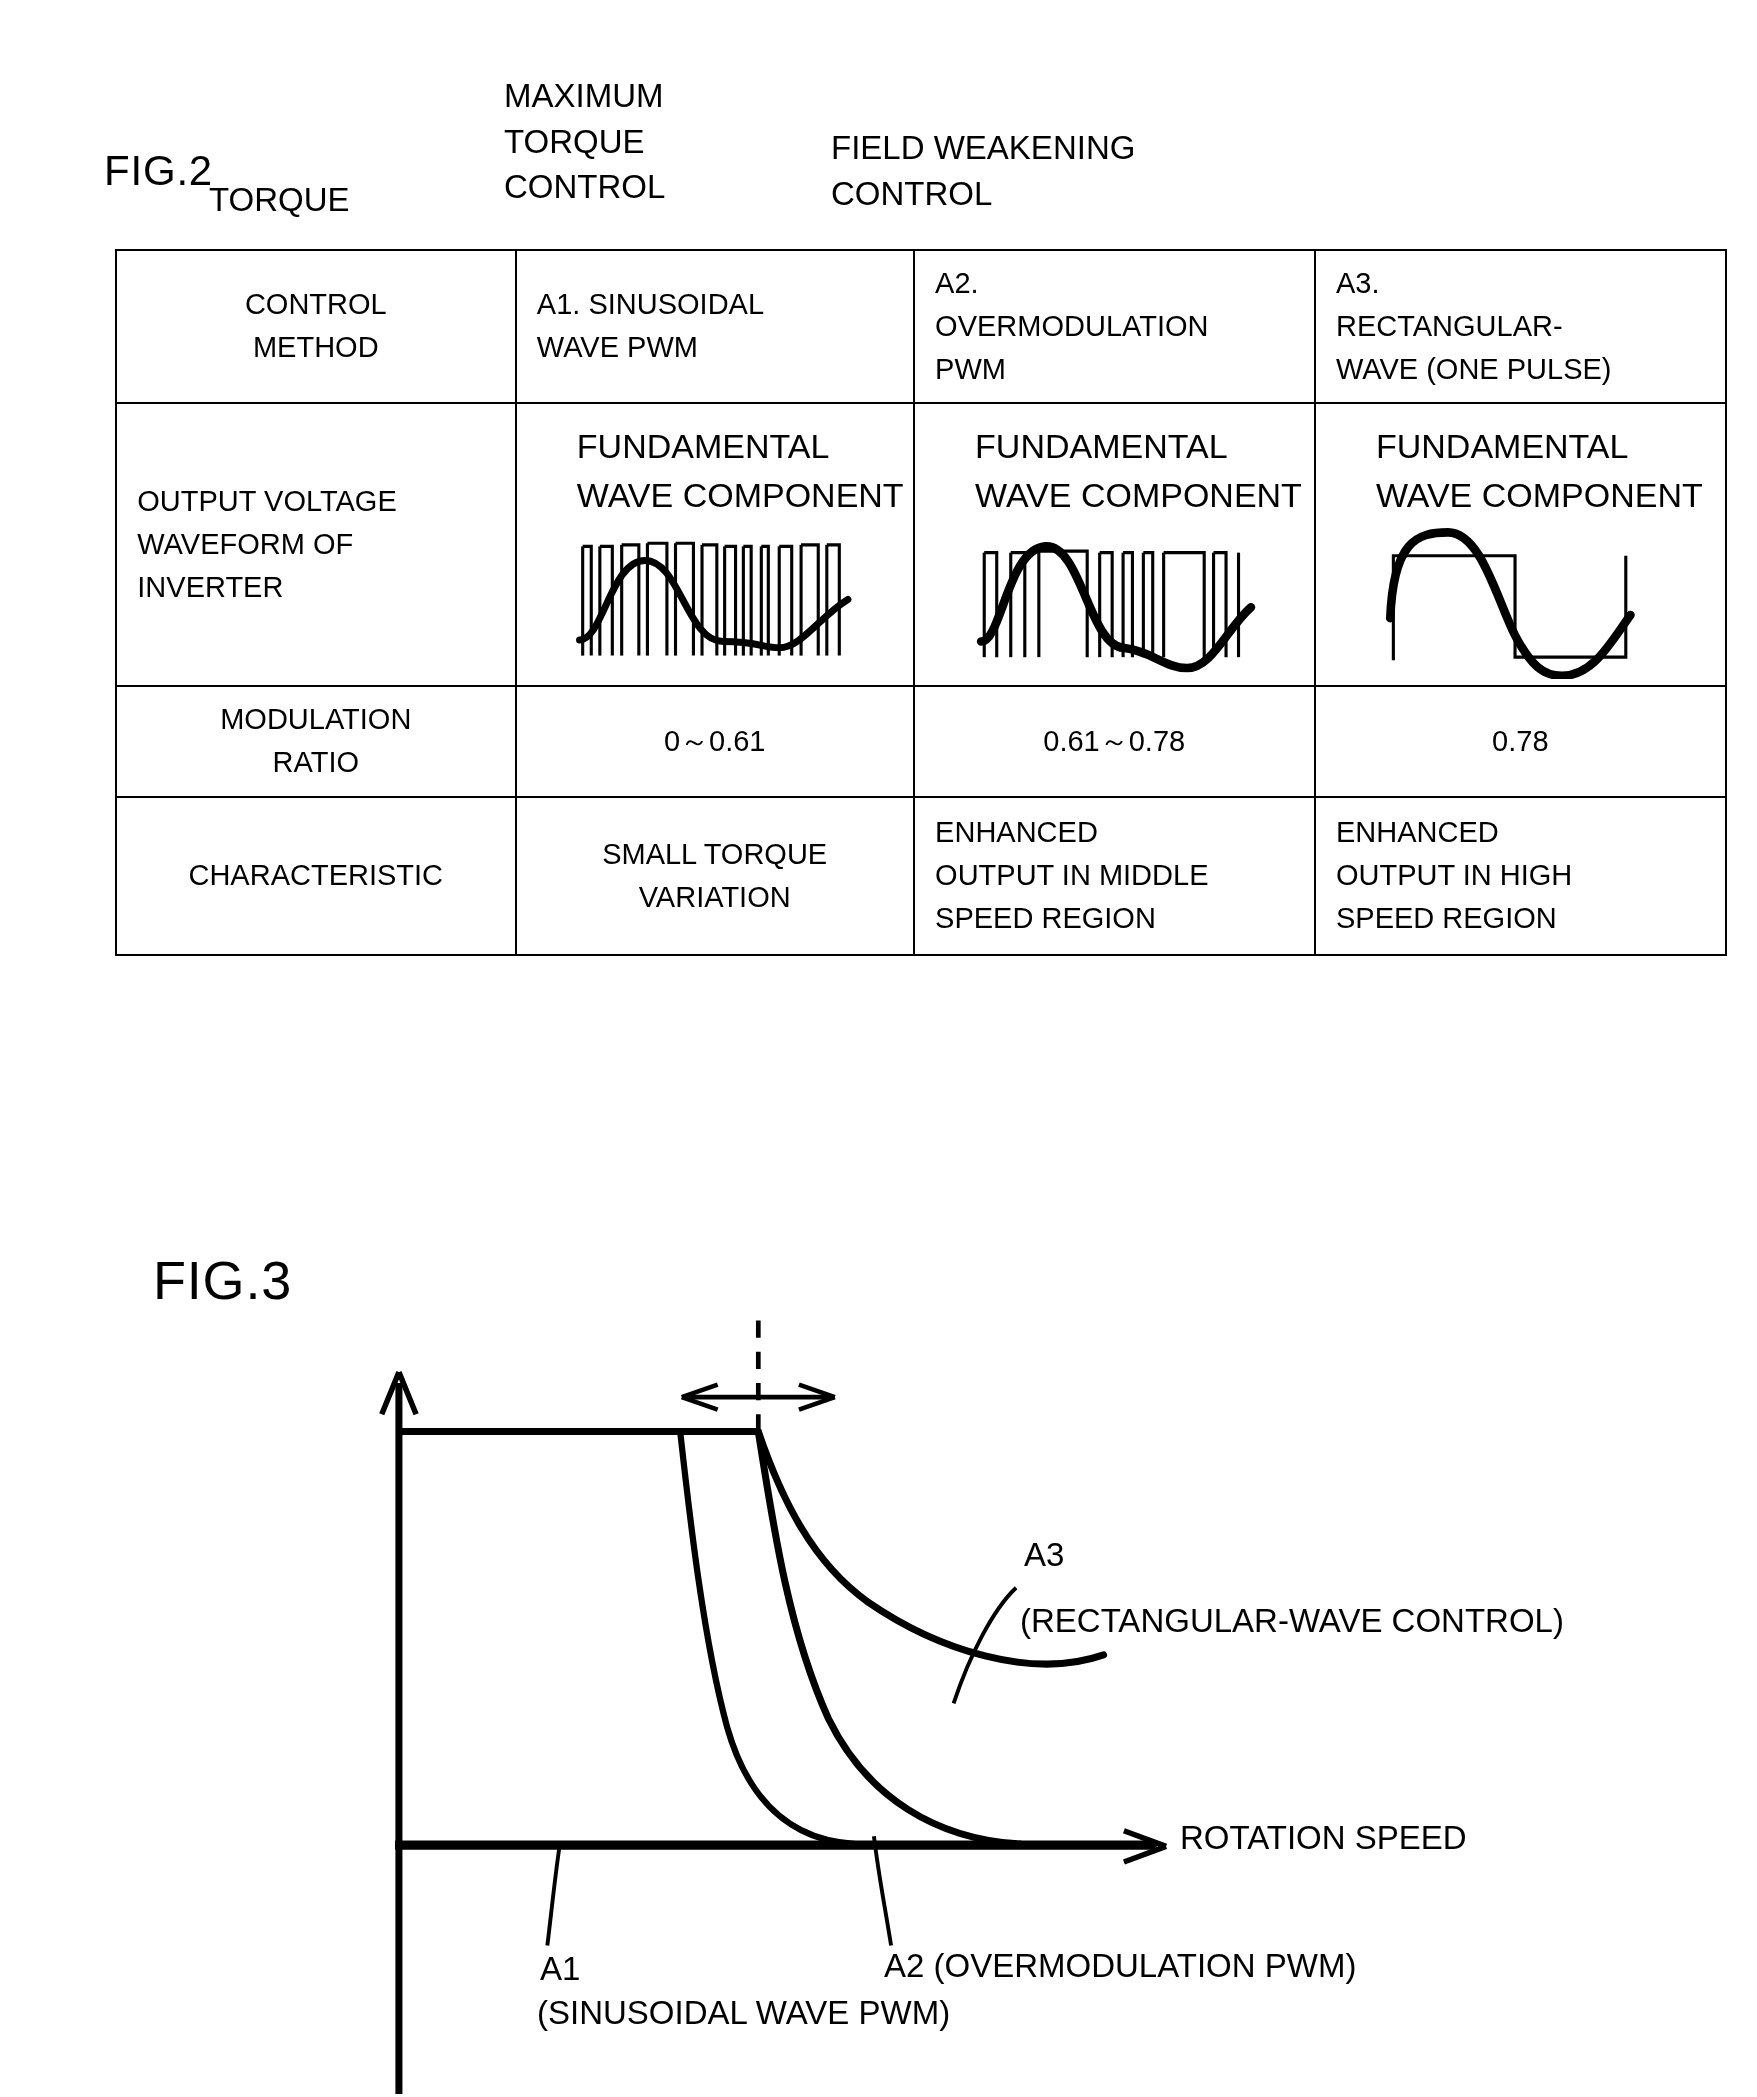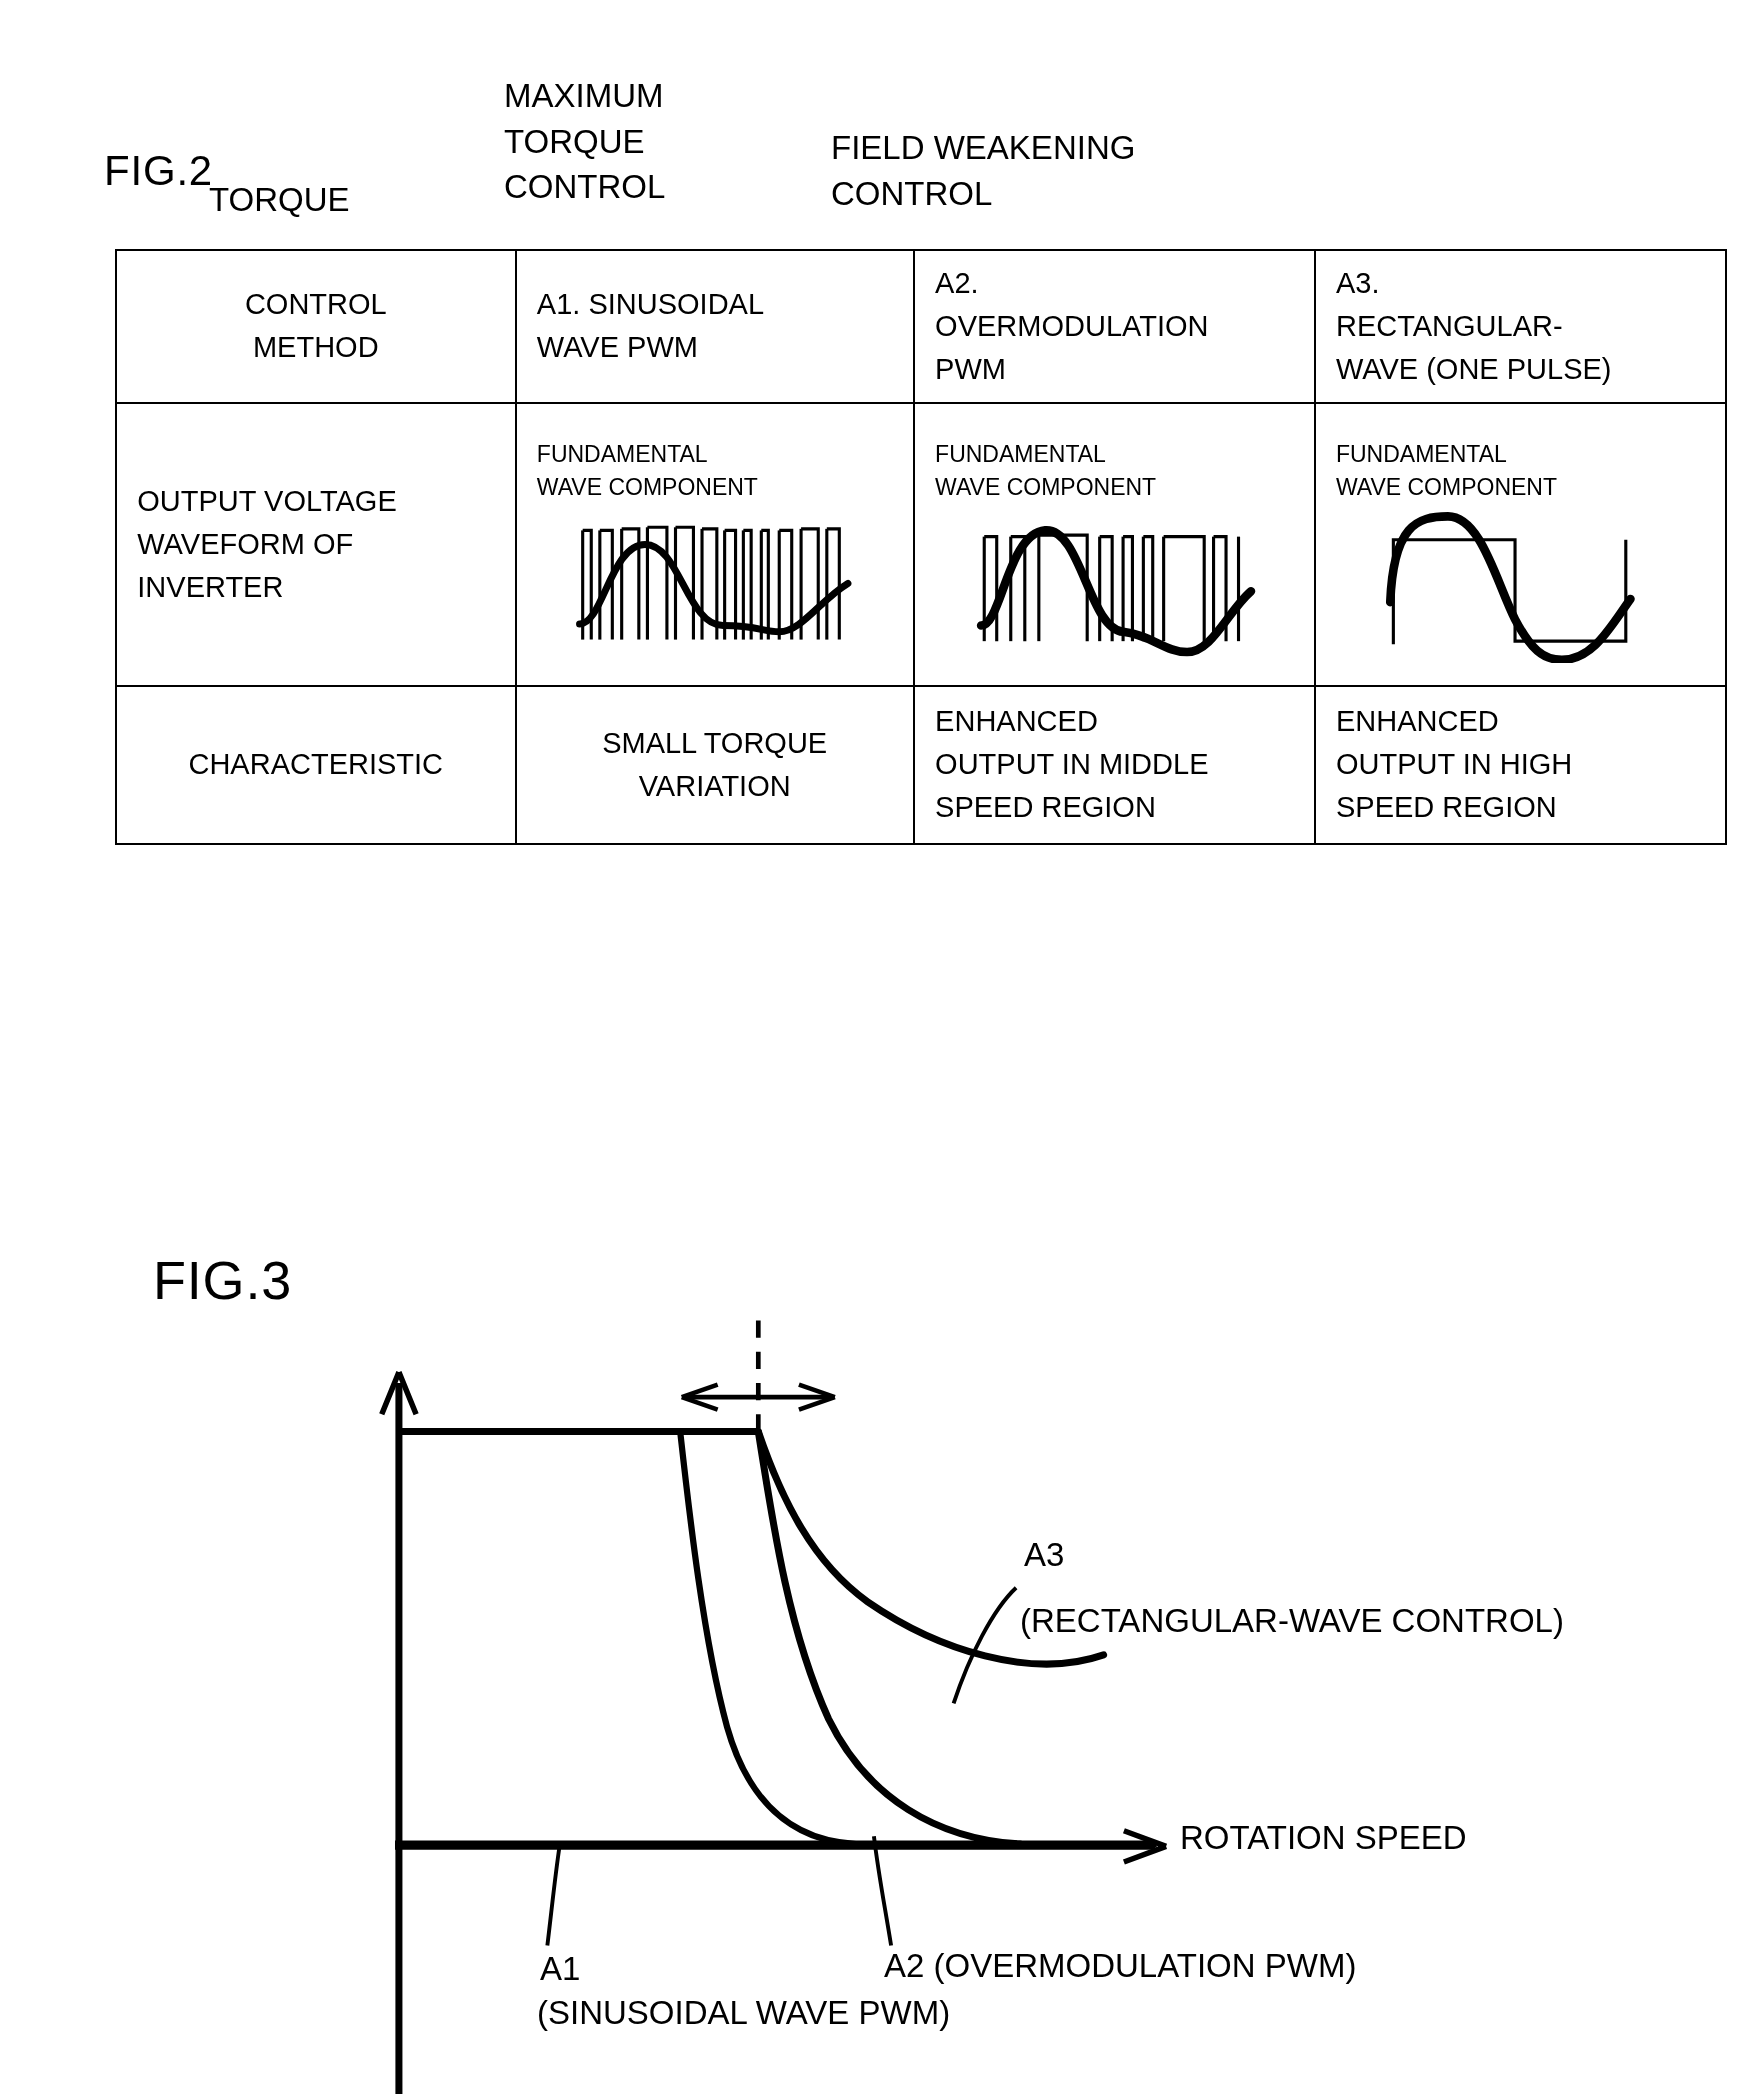--- a/index.html
+++ b/index.html
@@ -59,24 +59,25 @@
 
   .tc { text-align: center; }
   .tl { text-align: left; }
 
   .row-head td { height: 125px; }
   .row-wave td { height: 281px; vertical-align: top; }
   .row-ratio td { height: 109px; }
   .row-char td { height: 156px; }
 
   .wave-label {
-    font-size: 23px;
+    font-size: 34px;
     line-height: 1.45;
     padding: 12.5px 15.6px 0 20.3px;
     white-space: nowrap;
+    margin-left: 40px;
   }
   .wave-holder {
     width: 100%;
     display: flex;
     justify-content: center;
     align-items: flex-start;
     padding-top: 3.1px;
   }
   .row-wave .rowlabel {
     vertical-align: middle;
@@ -207,20 +208,34 @@
           <svg width="289" height="156" viewBox="0 0 370 200">
 
             <path d="M22,176 L22,42 L178,42 L178,172 L320,172 L320,42" fill="none" stroke="#000" stroke-width="4"></path>
 
             <path d="M18,122 C22,24 52,12 92,12 C134,12 154,96 178,144 C198,182 214,196 238,196 C278,196 300,154 326,118" fill="none" stroke="#000" stroke-width="11" stroke-linecap="round"></path>
           </svg>
         </div>
       </td>
     </tr>
 
+    <tr class="row-ratio">
+      <td class="col-a tc">
+        <div class="cell-pad">MODULATION<br>RATIO</div>
+      </td>
+      <td class="col-b tc">
+        <div class="cell-pad">0～0.61</div>
+      </td>
+      <td class="col-c tc">
+        <div class="cell-pad">0.61～0.78</div>
+      </td>
+      <td class="col-d tc">
+        <div class="cell-pad">0.78</div>
+      </td>
+    </tr>
 
     <tr class="row-char">
       <td class="col-a tc">
         <div class="cell-pad">CHARACTERISTIC</div>
       </td>
       <td class="col-b tc">
         <div class="cell-pad">SMALL TORQUE<br>VARIATION</div>
       </td>
       <td class="col-c tl">
         <div class="cell-pad">ENHANCED<br>OUTPUT IN MIDDLE<br>SPEED REGION</div>

